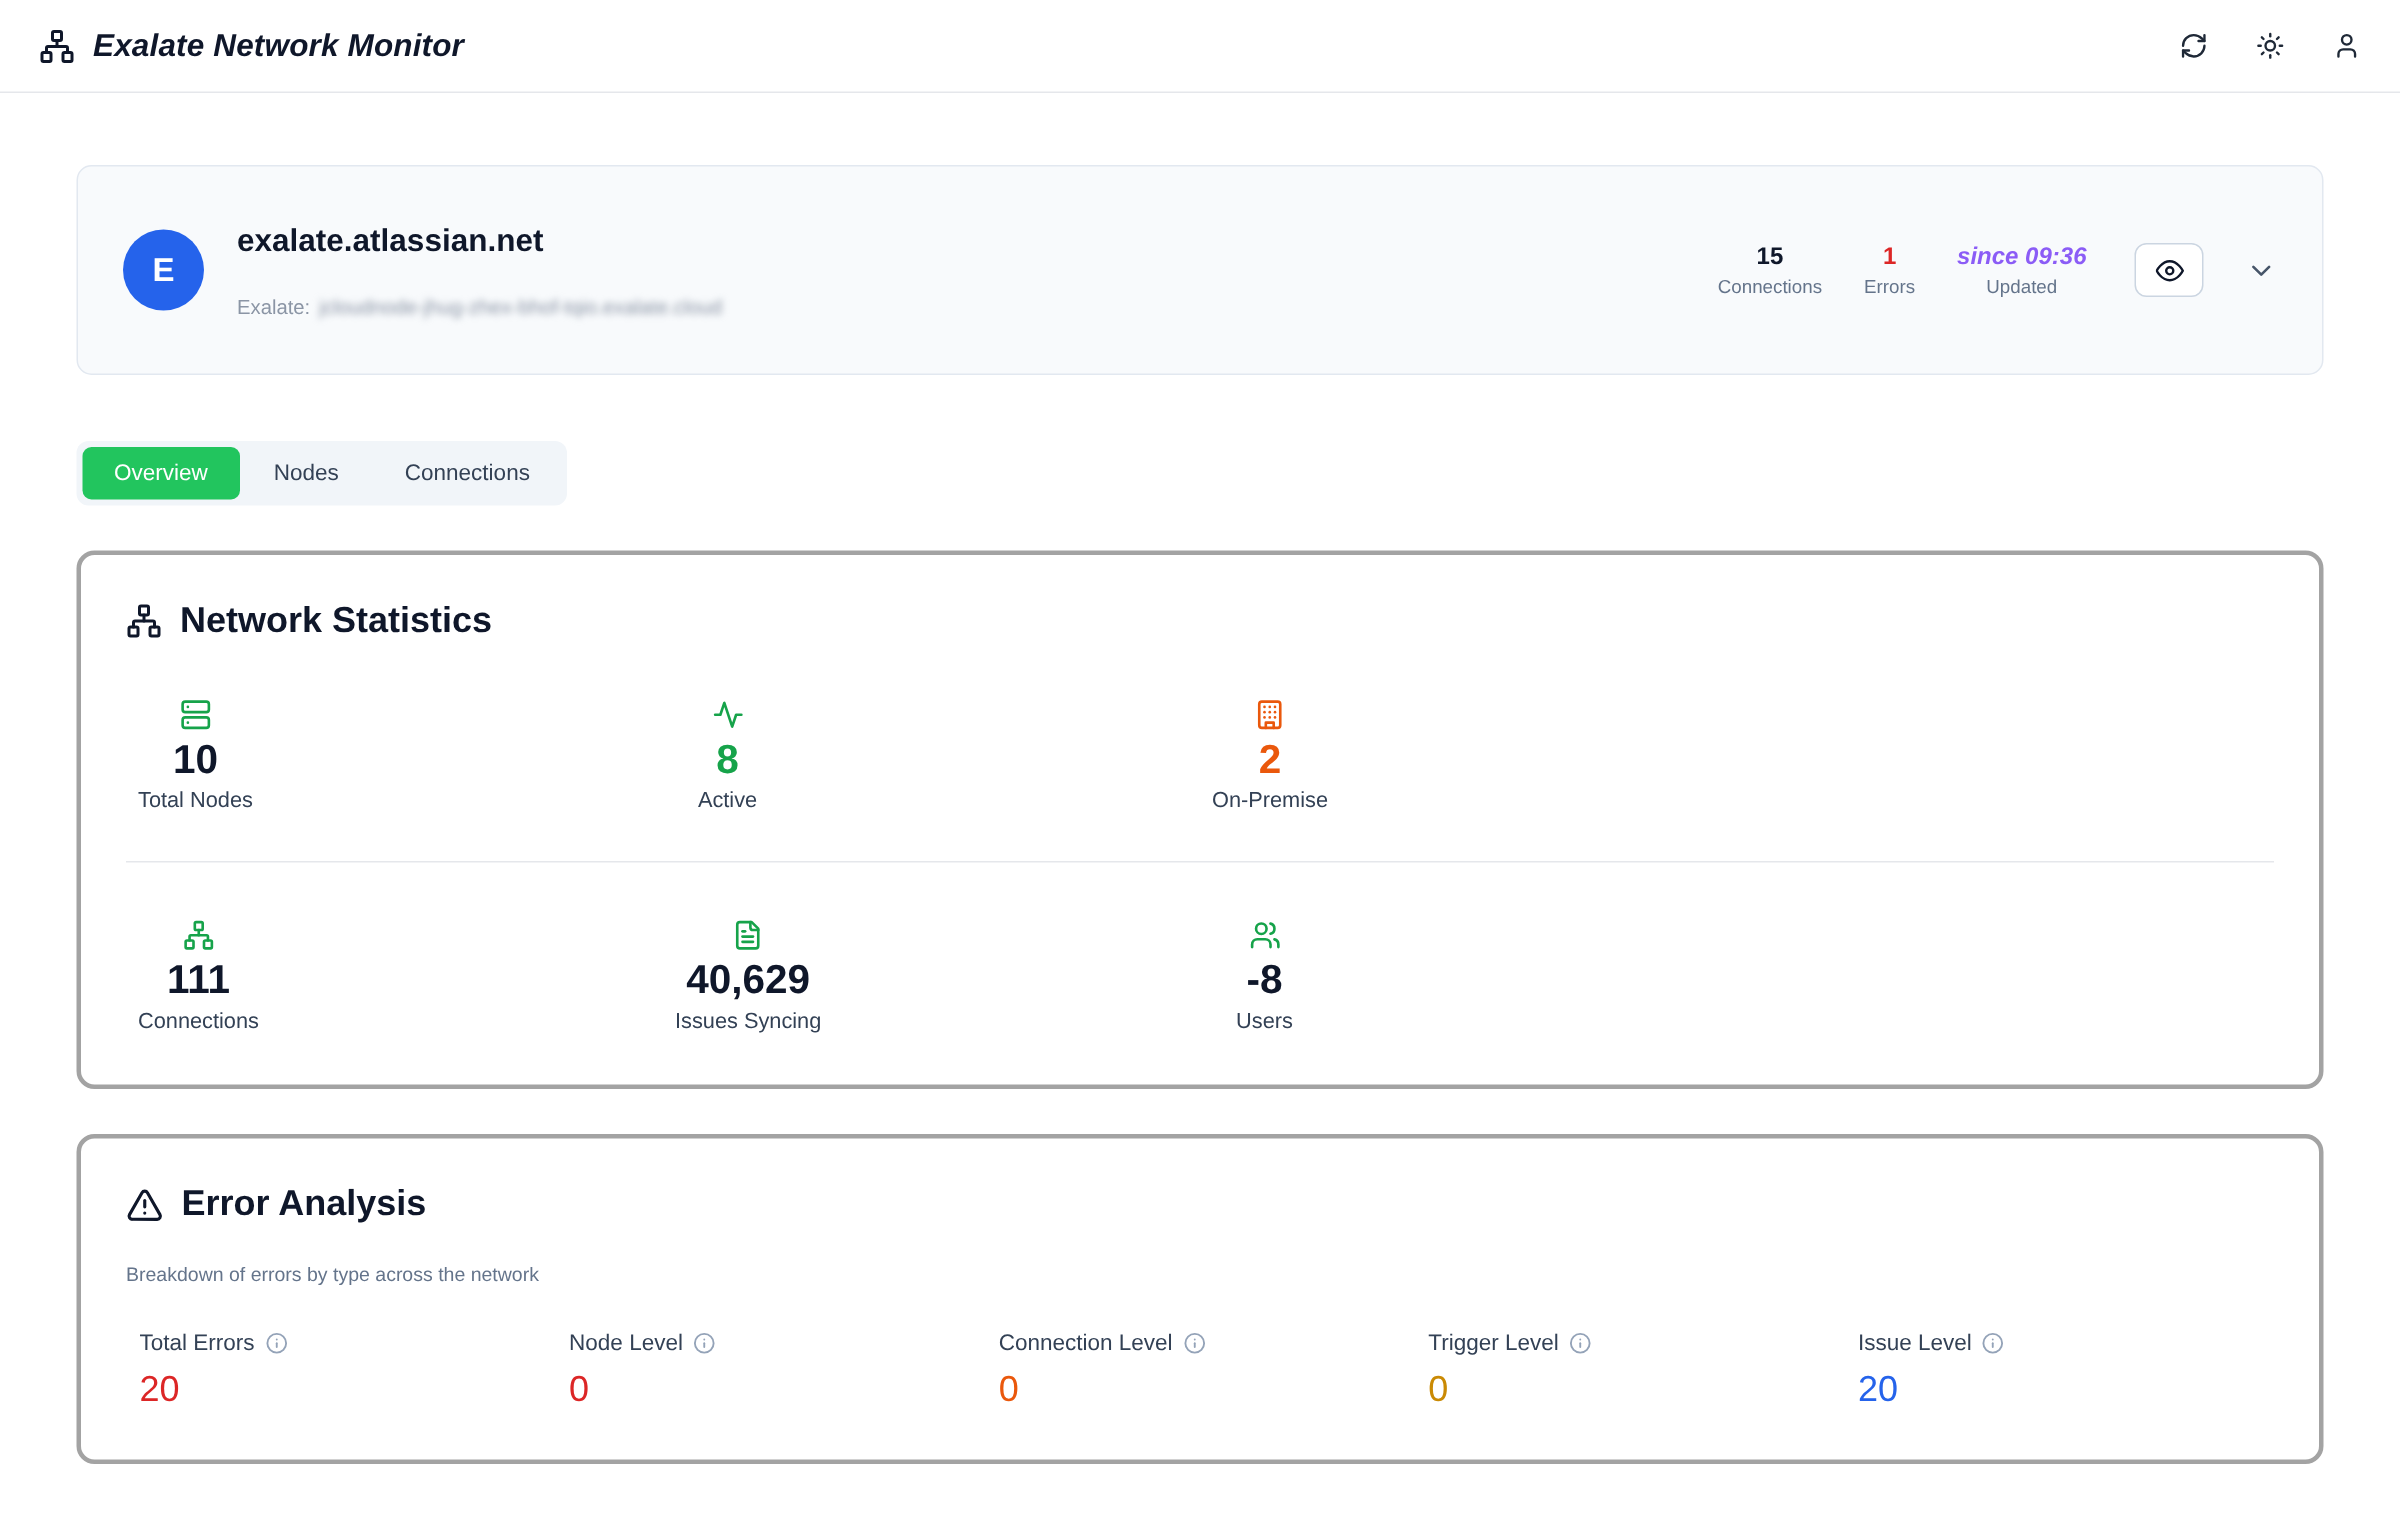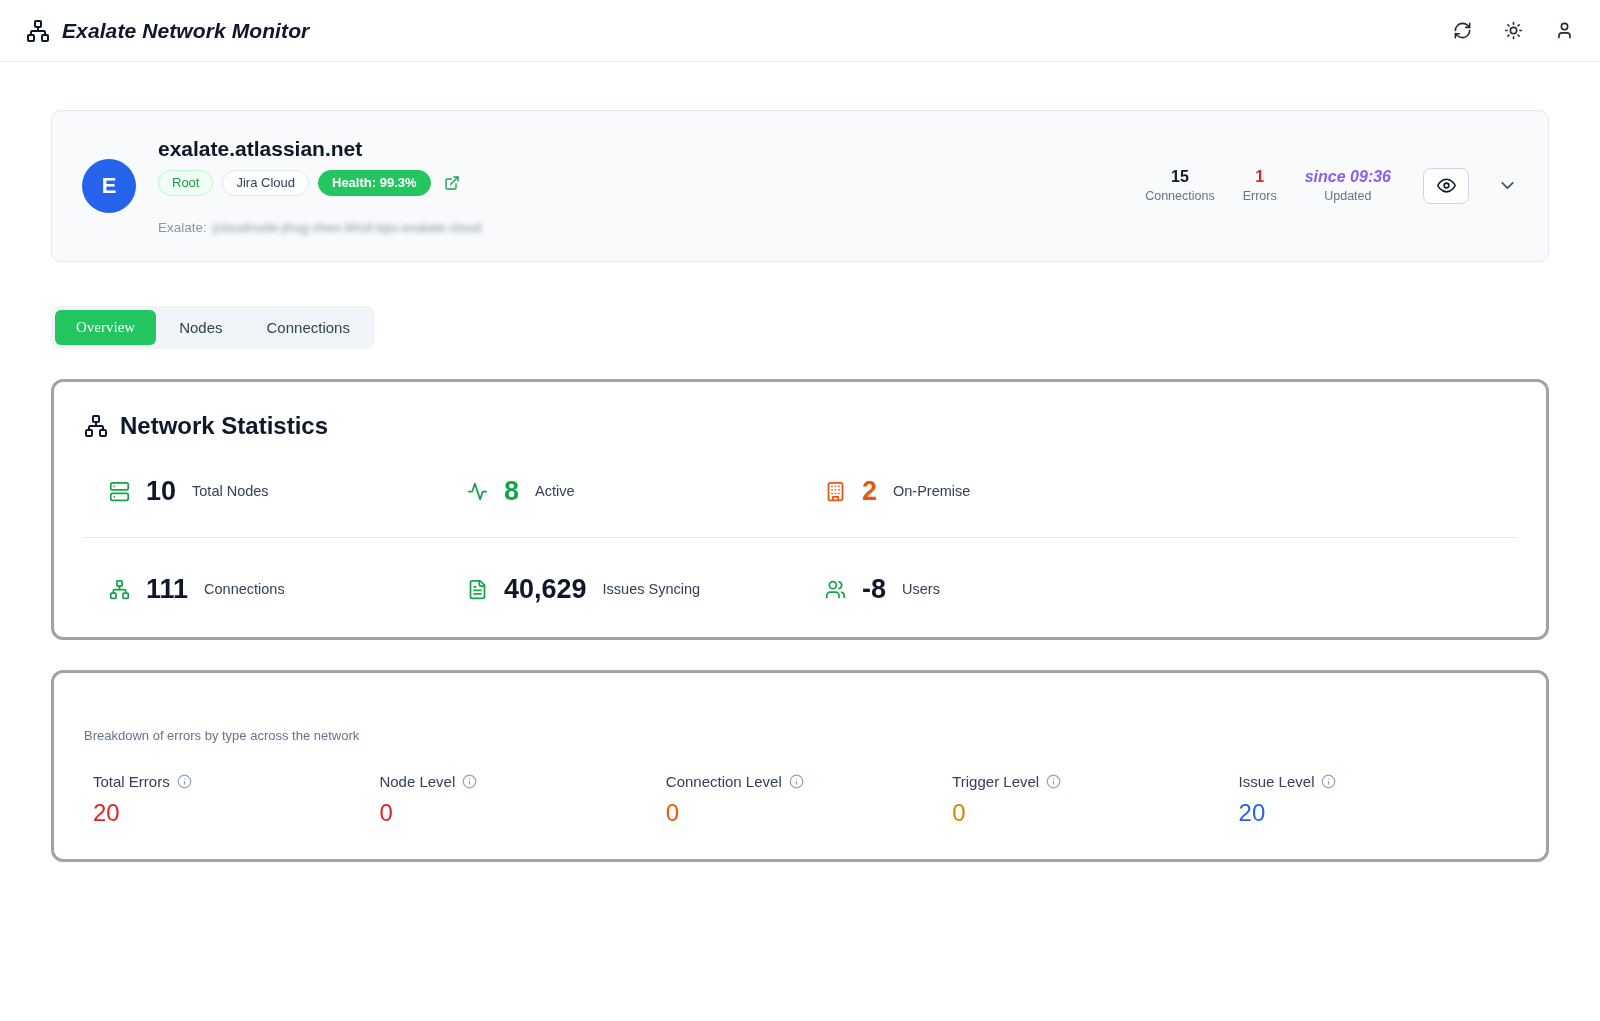--- a/index.html
+++ b/index.html
@@ -65,35 +65,35 @@
   
   .tabs {
     margin-top: 44px; display: inline-flex; gap: 2px;
     background: #f1f5f9; border-radius: 8px; padding: 4px;
   }
   .tab {
     border: none; background: transparent; border-radius: 6px;
     padding: 9px 21px; font-size: 15px; color: #334155; cursor: pointer;
     font-family: inherit;
   }
-  .tab.active { background: #22c55e; color: #fff; font-weight: 500; font-family: Liberation Serif, serif; }
+  .tab.active { background: #22c55e; color: #fff; font-weight: 500; }
 
   
   .card {
     background: #fff; border: 3px solid #a3a3a3; border-radius: 12px;
     padding: 30px 30px 34px; margin-top: 30px;
   }
   .card-title-row { display: flex; align-items: center; gap: 12px; }
   .card-title { font-size: 24px; font-weight: 700; }
   .card-subtitle { margin-top: 25px; font-size: 13px; color: #64748b; }
 
   
   .stats-grid { display: grid; grid-template-columns: repeat(4, 1fr); margin-top: 38px; }
   .stat-cell { padding-left: 8px; }
-  .stat { width: max-content; min-width: 70px; display: flex; align-items: center; gap: 16px; margin-left: 17px; }
+  .stat { width: max-content; min-width: 70px; display: flex; flex-direction: column; align-items: center; gap: 6px; }
   .stat-value { font-size: 27px; font-weight: 700; line-height: 1; }
   .stat-label { font-size: 14.5px; color: #334155; }
   .divider { height: 1px; background: #e5e7eb; margin: 32px 0 30px; }
 
   
   .error-grid { display: grid; grid-template-columns: repeat(5, 1fr); margin-top: 30px; }
   .error-item { padding-left: 9px; }
   .error-label-row { display: flex; align-items: center; gap: 7px; font-size: 15px; color: #334155; }
   .info { color: #94a3b8; }
   .error-value { margin-top: 11px; font-size: 24px; font-weight: 400; line-height: 1; }
@@ -226,32 +226,20 @@
 </header>
 
 <div class="content">
 
   
   <section class="node-card">
     <div class="node-left">
       <div class="avatar">E</div>
       <div>
         <div class="node-title">exalate.atlassian.net</div>
-        <div class="badges">
-          <span class="badge badge-root">Root</span>
-          <span class="badge badge-type">Jira Cloud</span>
-          <span class="badge badge-health">Health: 99.3%</span>
-          <button class="ext-link">
-              <span>
-                <svg class="ic" width="16" height="16">
-                  <use href="#i-extlink"></use>
-                </svg>
-              </span>
-            </button>
-        </div>
         <div class="node-url">
           <span>Exalate:</span>
           <span class="blurred">jcloudnode-jhug-zhex-bhof-tqio.exalate.cloud</span>
         </div>
       </div>
     </div>
     <div class="node-right">
       <div class="mini-stat">
         <div class="mini-value">15</div>
         <div class="mini-label">Connections</div>
@@ -370,20 +358,28 @@
             </span>
           <div class="stat-value" style="color: rgb(15, 23, 42);">-8</div>
           <div class="stat-label">Users</div>
         </div>
       </div>
     </div>
   </section>
 
   
   <section class="card">
+    <div class="card-title-row">
+      <span>
+          <svg class="ic" width="25" height="25">
+            <use href="#i-warning"></use>
+          </svg>
+        </span>
+      <span class="card-title">Error Analysis</span>
+    </div>
     <div class="card-subtitle">Breakdown of errors by type across the network</div>
 
     <div class="error-grid">
       <div class="error-item">
         <div class="error-label-row">
           <span>Total Errors</span>
           <span class="info">
               <svg class="ic" width="15" height="15">
                 <use href="#i-info"></use>
               </svg>

